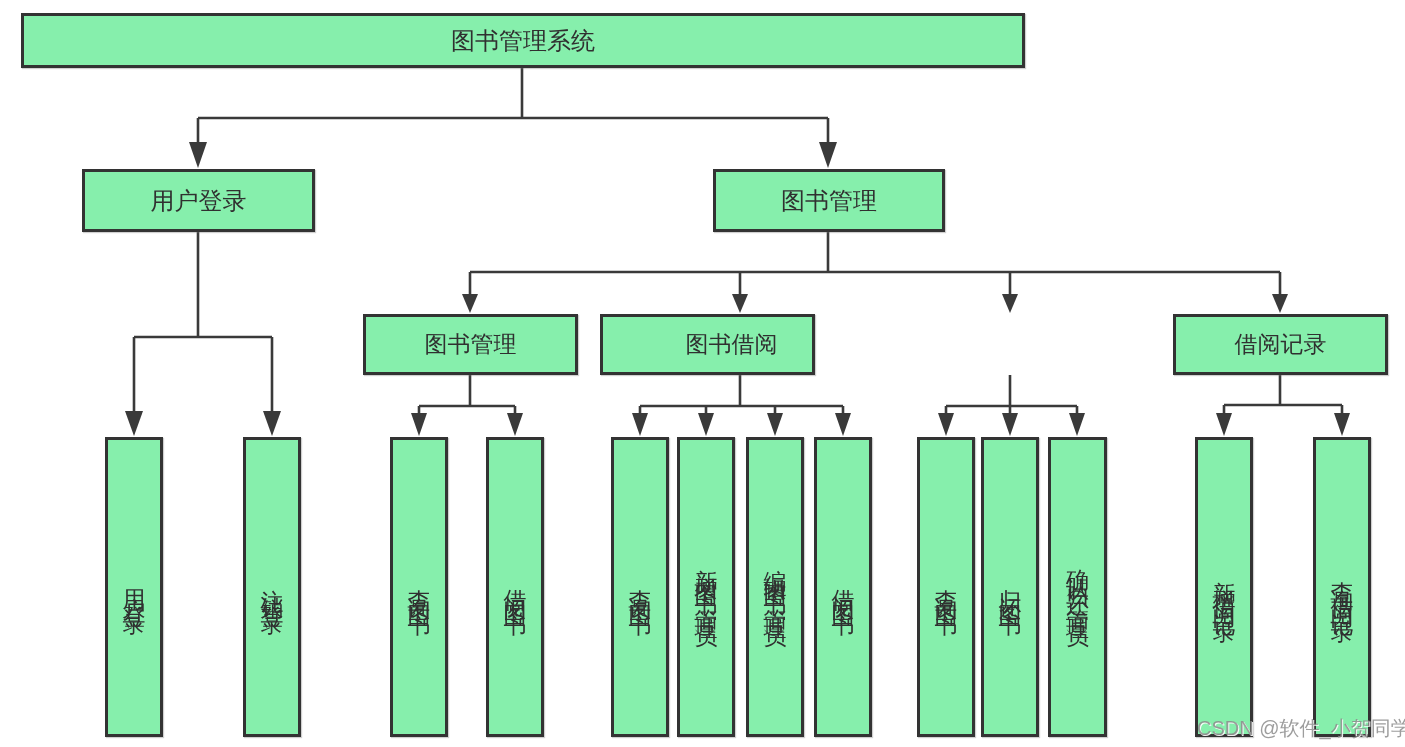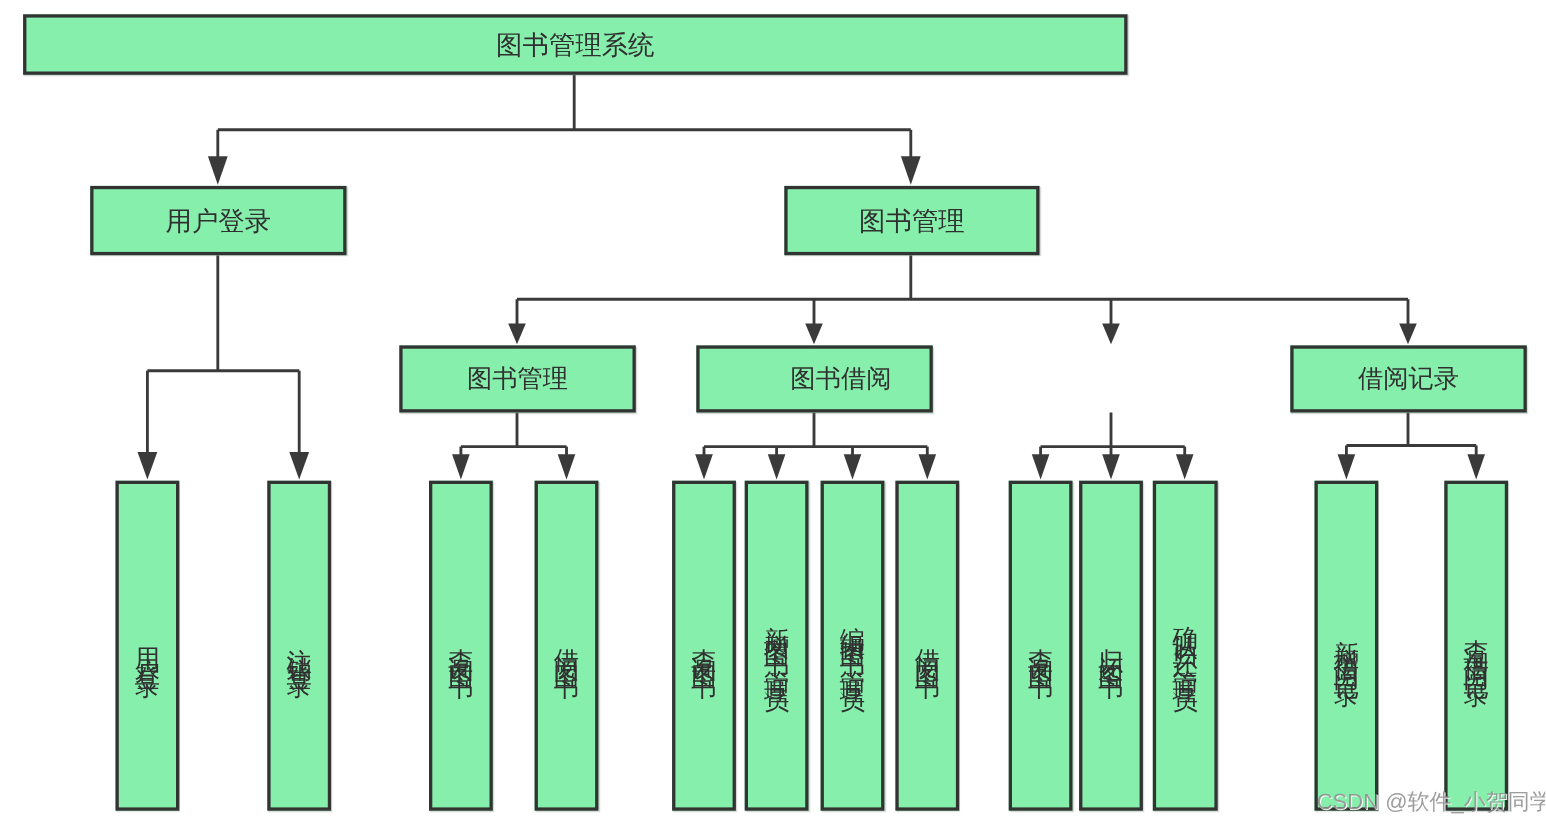--- a/index.html
+++ b/index.html
@@ -38,21 +38,21 @@
     border-width: 3px;
     font-size: 23px;
     writing-mode: vertical-rl;
     text-orientation: mixed;
     letter-spacing: 8px;
     line-height: 1;
   }
   #n-user-login { left: 82px;  width: 233px; }
   #n-book-mgmt  { left: 713px; width: 232px; font-family: Liberation Mono, monospace; }
   #n-recommend  { left: 363px; }
-  #n-borrowing  { left: 633px; padding-left: 48px; }
+  #n-borrowing  { left: 600px; padding-left: 48px; }
   #n-current    { left: 903px; }
   #n-records    { left: 1173px; }
   #lf-login     { left: 105px; }
   #lf-logout    { left: 243px; }
   #lf-q1        { left: 390px; }
   #lf-b1        { left: 486px; }
   #lf-q2        { left: 611px; }
   #lf-add-book  { left: 677px; }
   #lf-edit-book { left: 746px; }
   #lf-b2        { left: 814px; }

